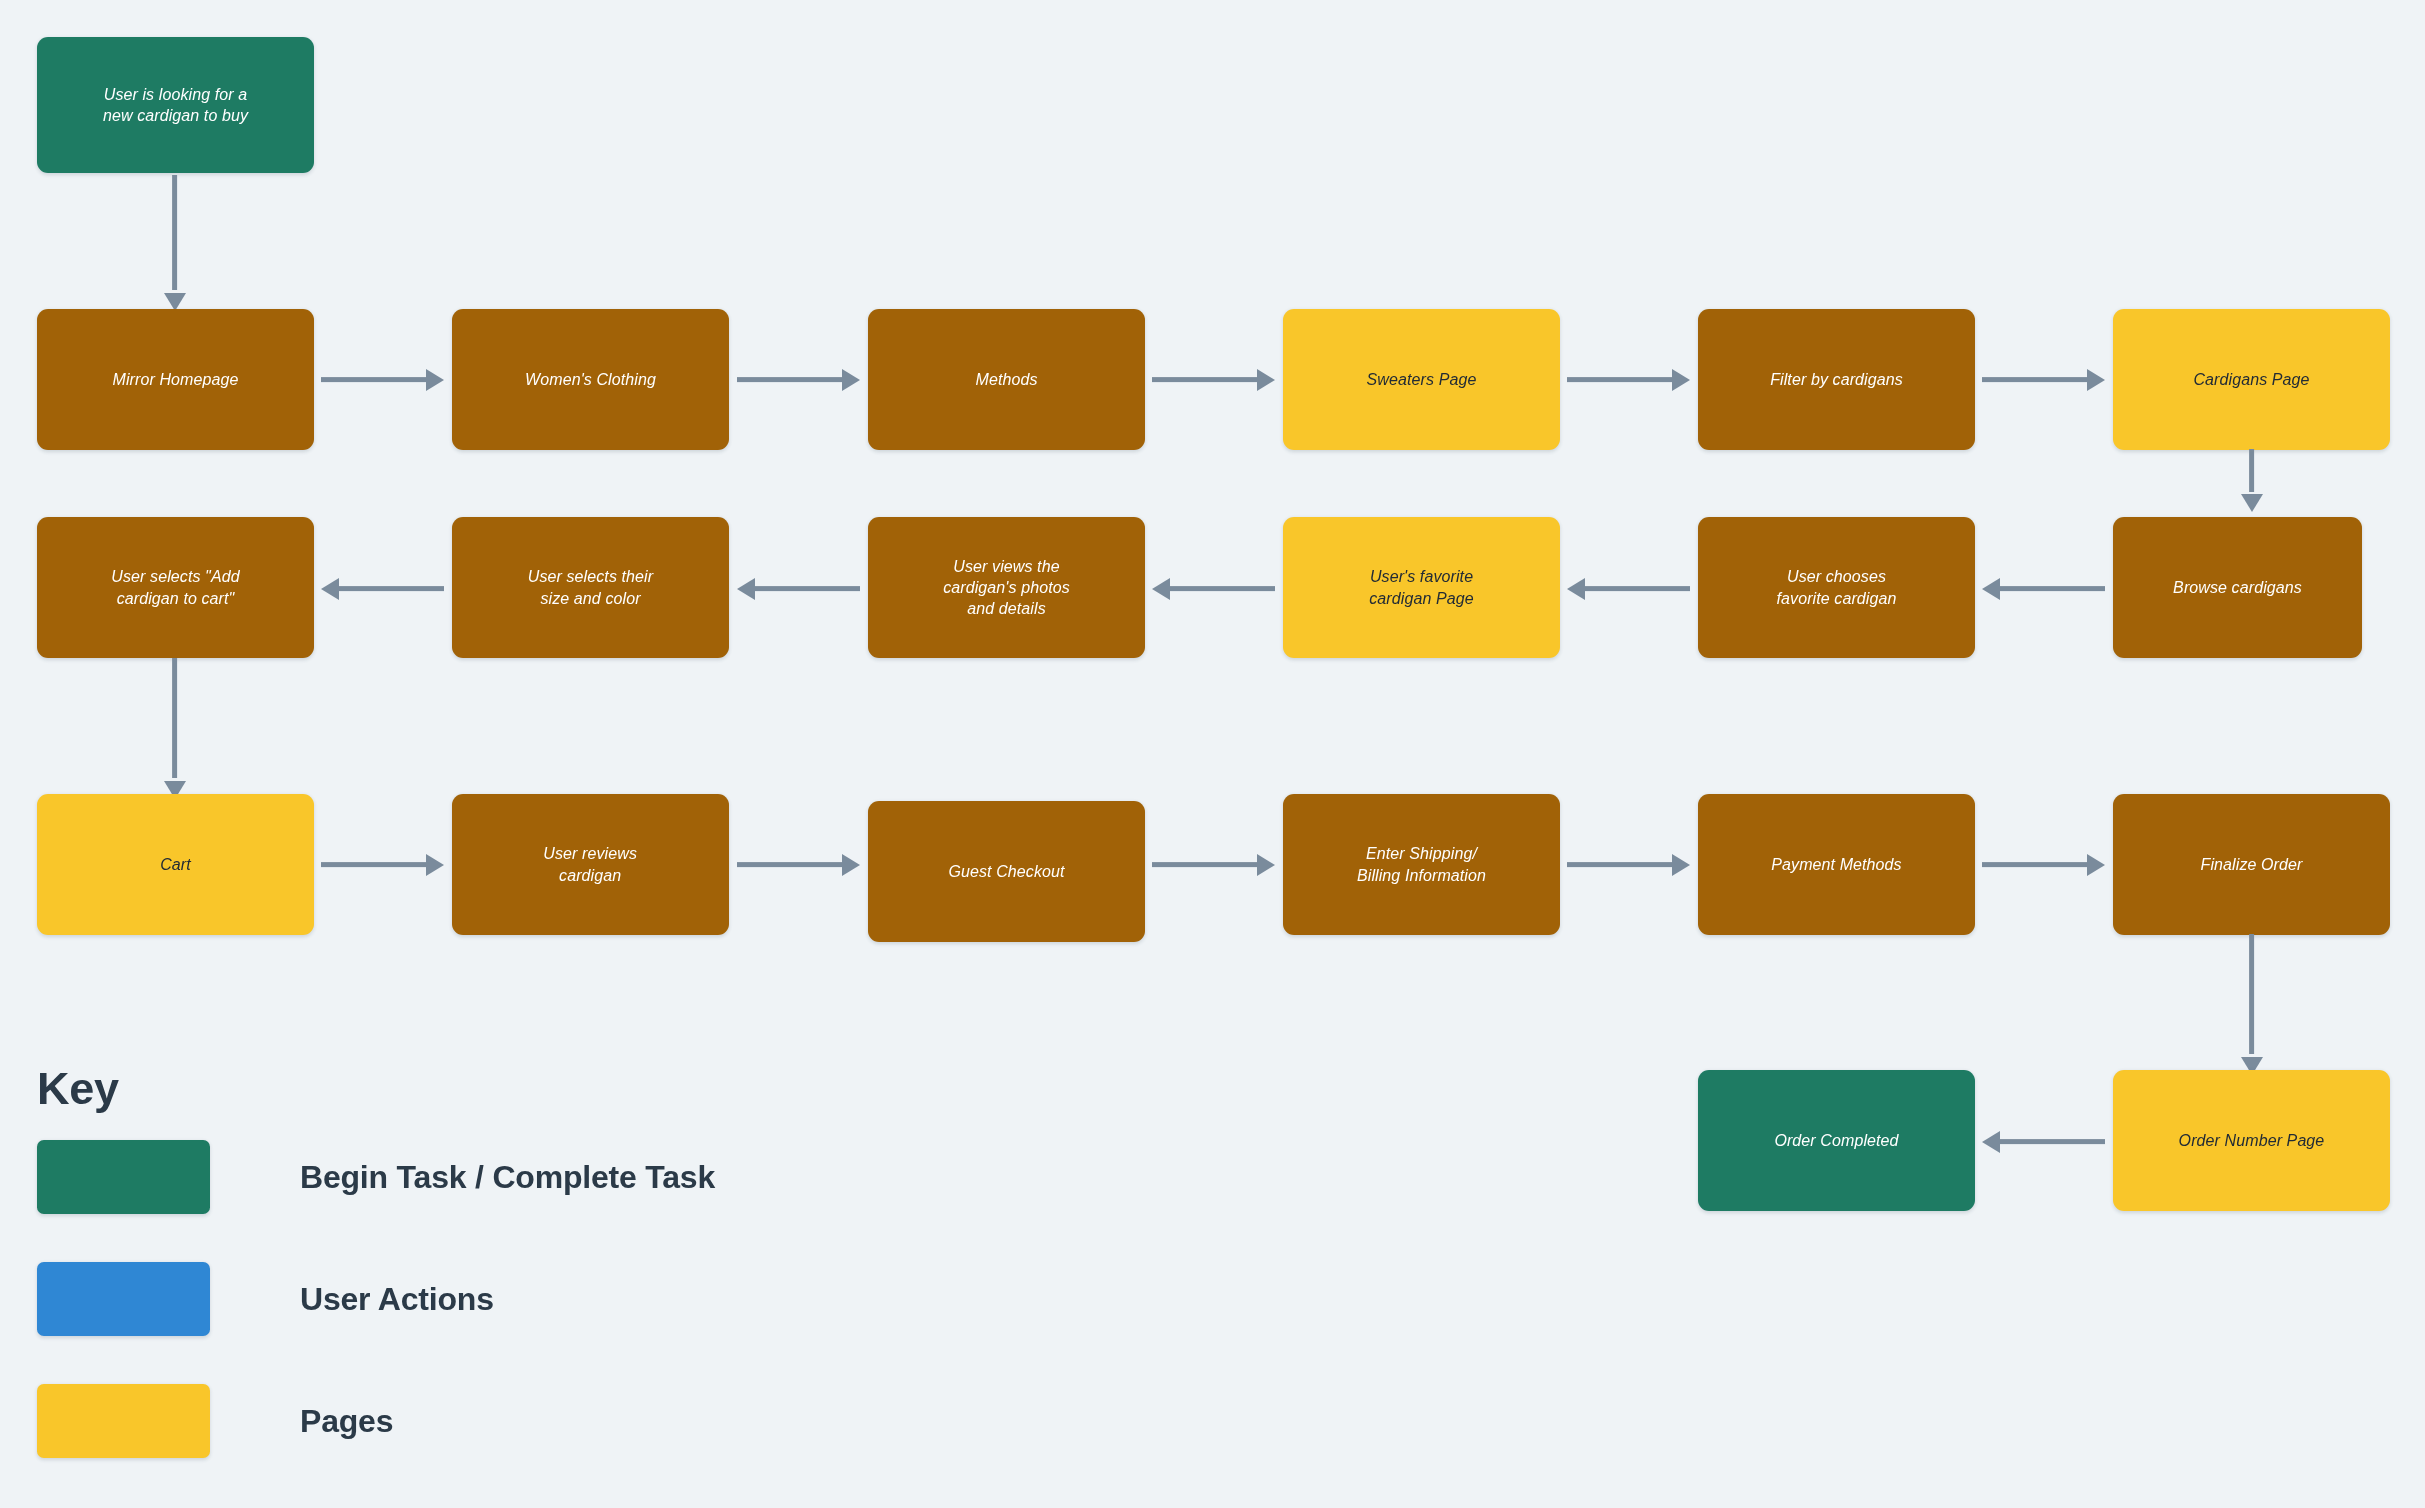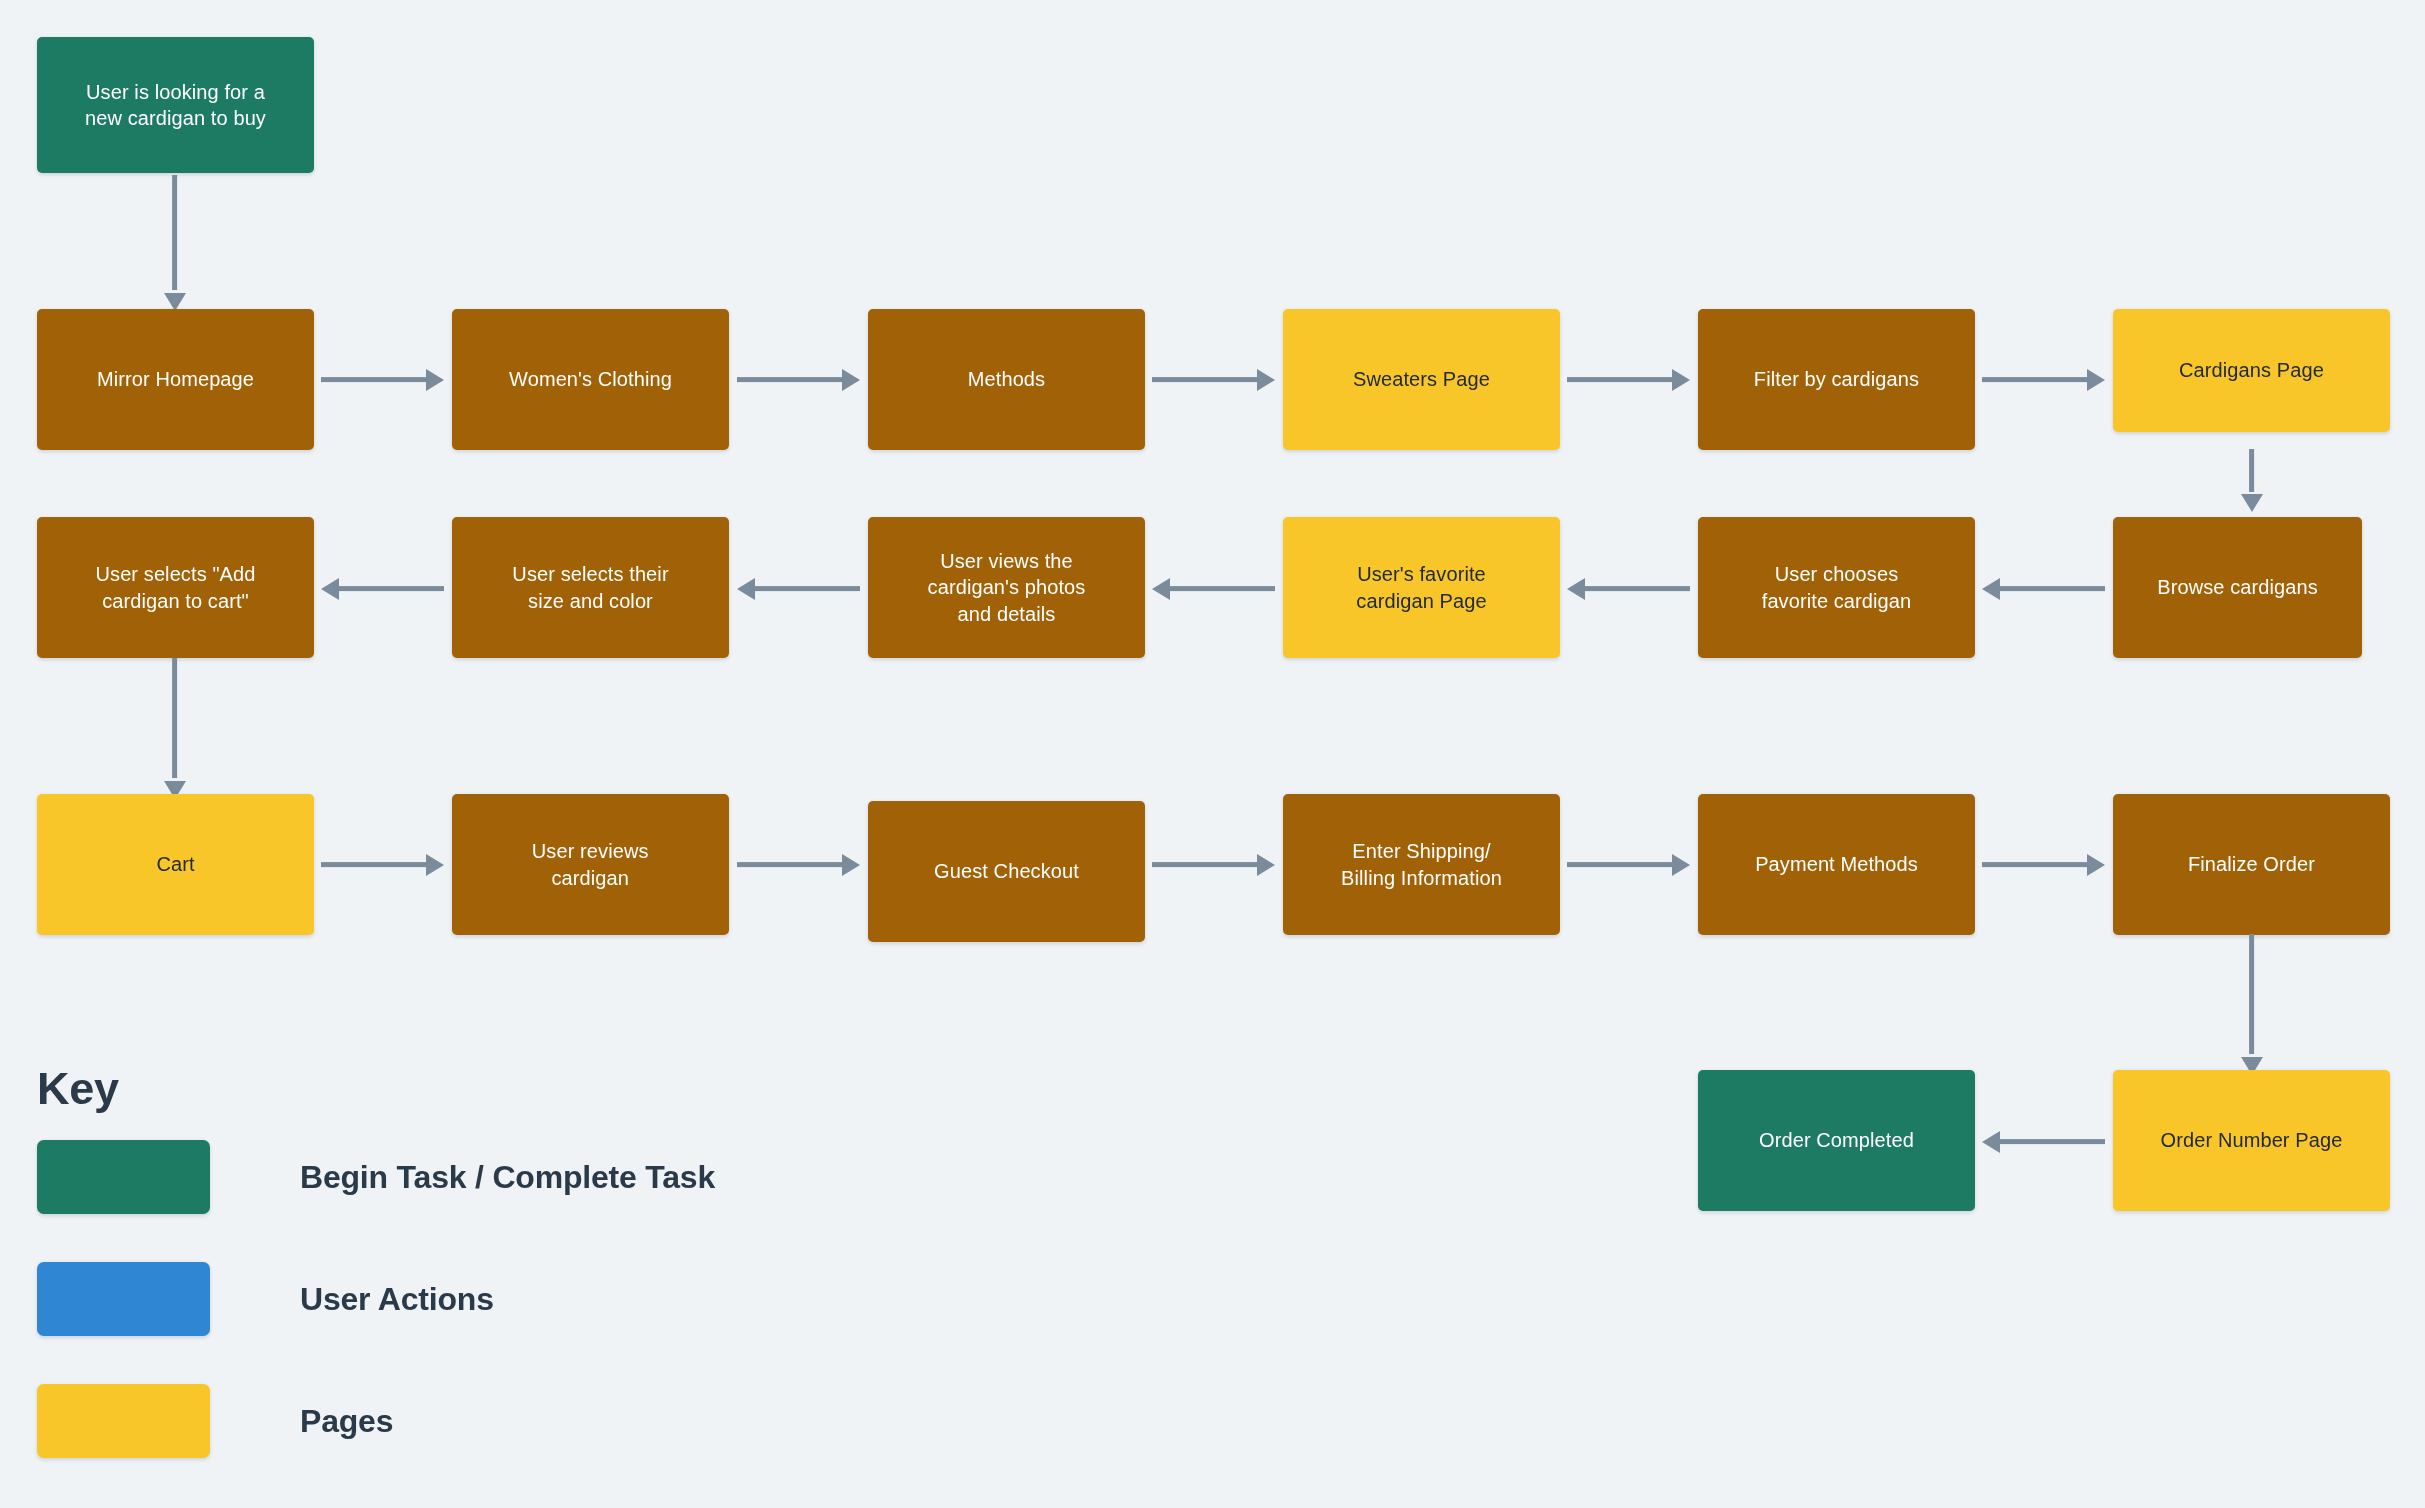--- a/index.html
+++ b/index.html
@@ -15,31 +15,32 @@
   #canvas {
     position: relative;
     width: 2426px;
     height: 1509px;
     background: #eff3f6;
   }
 
   
   .node {
     position: absolute;
-    border-radius: 5px;
+    border-radius: 11px;
     display: flex;
     align-items: center;
     justify-content: center;
     text-align: center;
     padding: 7.8px 13.6px;
-    font-size: 20px;
+    font-size: 16px;
     line-height: 1.32;
     letter-spacing: 0.1px;
     box-shadow: 0 1.9px 3.9px rgba(40,60,80,0.16);
     white-space: pre-line;
+    font-style: italic;
   }
   .node.green  { background: #1e7b63; color: #ffffff; }
   .node.blue   { background: #a16207; color: #ffffff; }
   .node.yellow { background: #f9c62a; color: #222b35; }
 
   
   .arrow-h, .arrow-v {
     position: absolute;
   }
   .arrow-h .shaft {
@@ -167,21 +168,21 @@
   </div>
 
   <div class="node blue" style="left:1698px; top:309px; width:277px; height:141px;">
     <span>Filter by cardigans</span>
   </div>
   <div class="arrow-h" style="left:1982px; top:363px; width:123px; height:33px;">
     <div class="shaft" style="left:0; width:107px;"></div>
     <div class="head right"></div>
   </div>
 
-  <div class="node yellow" style="left:2113px; top:309px; width:277px; height:123px;">
+  <div class="node yellow" style="left:2113px; top:309px; width:277px; height:141px;">
     <span>Cardigans Page</span>
   </div>
 
   <div class="arrow-v" style="left:2232px; top:449px; width:39px; height:63px;">
     <div class="shaft" style="top:0; height:43px;"></div>
     <div class="head down"></div>
   </div>
 
   <div class="node blue" style="left:2113px; top:517px; width:249px; height:141px;">
     <span>Browse cardigans</span>

